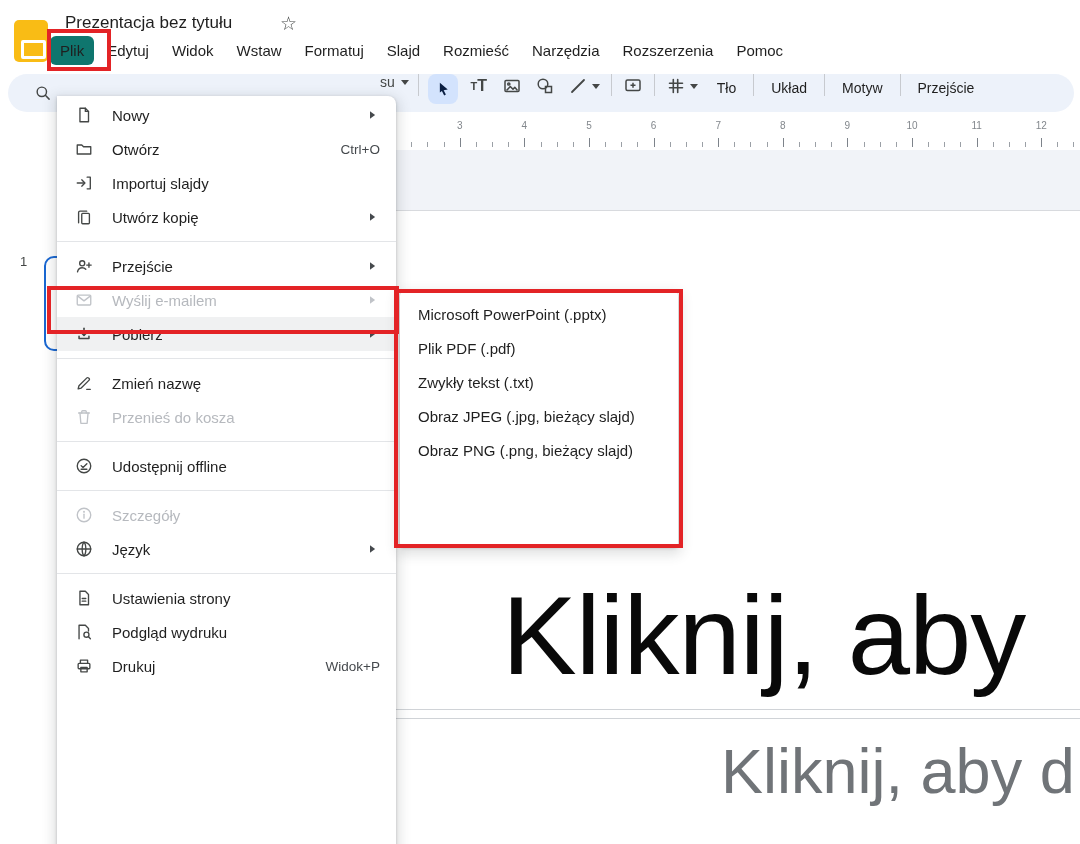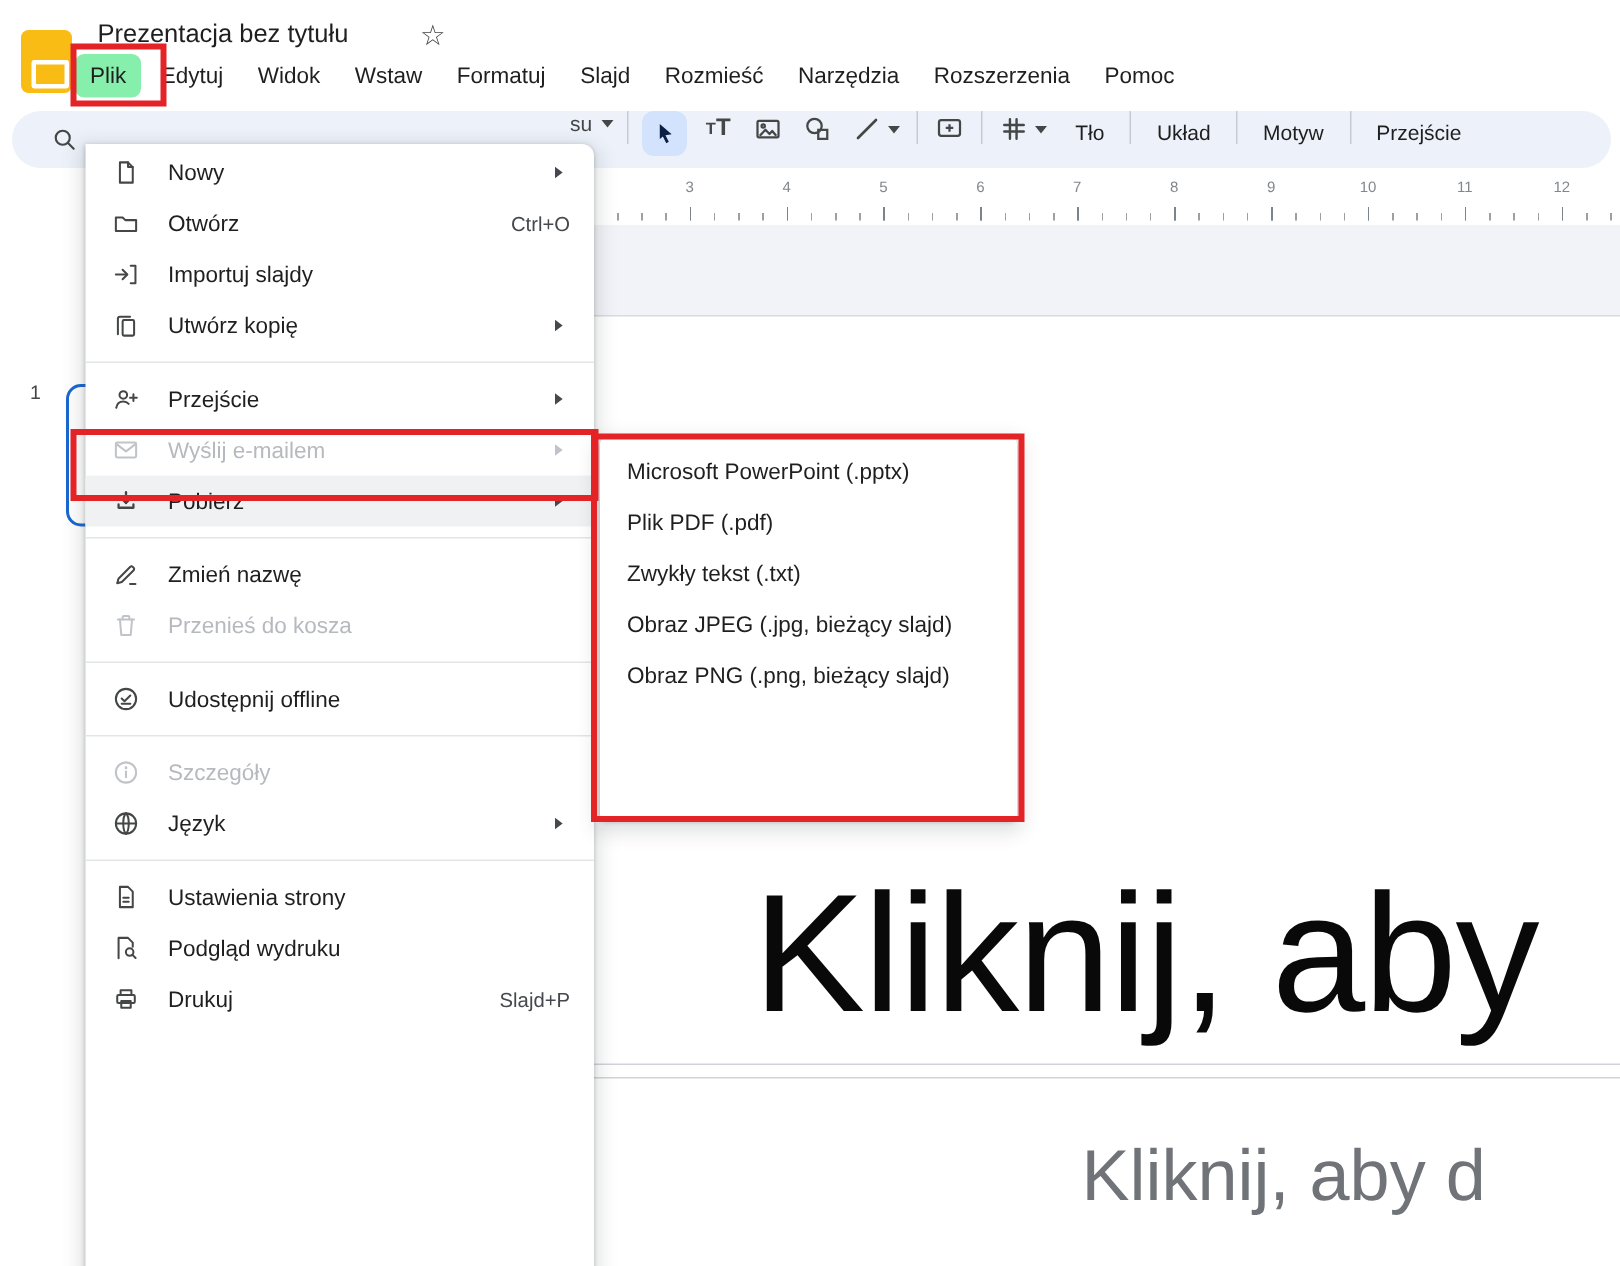--- a/index.html
+++ b/index.html
@@ -10,40 +10,40 @@
     color:#1f1f1f;
     -webkit-font-smoothing:antialiased;
   }
   
   .app-logo{position:absolute;left:14px;top:20px;width:34px;height:42px;background:#f9bc15;border-radius:5px;}
   .app-logo .slide-shape{position:absolute;left:7px;top:20px;width:19px;height:13px;border:3px solid #fff;border-radius:2px;}
   .doc-title{position:absolute;left:65px;top:13px;font-size:17px;color:#1f1f1f;}
   .star{position:absolute;left:280px;top:12px;font-size:19px;color:#444746;}
   .menubar{position:absolute;left:50px;top:36px;display:flex;gap:3px;}
   .mb-item{font-size:15px;padding:6px 10px;border-radius:6px;white-space:nowrap;color:#1f1f1f;}
-  .mb-item.active{background:#86efac;}
+  .mb-item.active{background:#0f766e;}
   
   .toolbar{position:absolute;left:8px;top:74px;width:1066px;height:38px;background:#edf2fa;border-radius:19px;}
   .toolbar .search{position:absolute;left:26px;top:10px;color:#444746;}
   .tb-row{position:absolute;left:372px;top:0;height:38px;display:flex;align-items:flex-start;gap:9px;}
   .tb-ico{width:24px;height:24px;display:flex;align-items:center;justify-content:center;color:#444746;}
   .tsep{width:1px;height:22px;background:#c7cacf;}
   .caret{width:0;height:0;border-left:4px solid transparent;border-right:4px solid transparent;border-top:5px solid #444746;display:inline-block;}
   .zoom-frag{display:flex;align-items:center;gap:6px;font-size:14px;color:#444746;}
   .sel-btn{width:30px;height:30px;background:#d3e3fd;border-radius:8px;display:flex;align-items:center;justify-content:center;color:#0b1f42;}
   .tt-icon{font-weight:600;color:#444746;font-size:16px;letter-spacing:0;}
   .tt-icon .tt-small{font-size:11px;}
   .tbtn{font-size:14px;color:#1f1f1f;padding:6px 8px;white-space:nowrap;}
   .with-caret{display:flex;align-items:center;gap:4px;}
   
   .canvas-area{position:absolute;left:252px;top:112px;width:828px;height:732px;background:#ffffff;}
   .canvas-band{position:absolute;left:252px;top:150px;width:828px;height:60px;background:#f1f3f8;}
   .slide{position:absolute;left:266px;top:210px;width:814px;height:634px;background:#fff;border-top:1px solid #d8dade;border-left:1px solid #d8dade;}
   .slide-title-text{position:absolute;left:502px;top:580px;font-size:112px;line-height:1.0;color:#090909;letter-spacing:-1px;white-space:nowrap;}
-  .slide-subtitle-text{position:absolute;left:721px;top:740px;font-size:48px;line-height:1.0;color:#707478;white-space:nowrap;margin-top:21px;}
+  .slide-subtitle-text{position:absolute;left:721px;top:740px;font-size:63px;line-height:1.0;color:#707478;white-space:nowrap;}
   .title-box-bottom{position:absolute;left:323px;top:709px;width:757px;height:0;border-top:1px solid #d0d3d7;}
   .subtitle-box{position:absolute;left:323px;top:718px;width:760px;height:130px;border-top:1px solid #d0d3d7;border-left:1px solid #d0d3d7;}
   
   .ruler-h{position:absolute;left:266px;top:118px;width:814px;height:30px;}
   .ruler-h .num{position:absolute;top:2px;transform:translateX(-50%);font-size:10px;color:#82878c;}
   .ruler-h .ticks-minor{position:absolute;left:0;right:0;bottom:1px;height:5px;
      background:repeating-linear-gradient(to right,#9ba0a6 0 1px,transparent 1px 16.15px);}
   .ruler-h .ticks-major{position:absolute;left:0;right:0;bottom:1px;height:9px;
      background:repeating-linear-gradient(to right,#7d838a 0 1px,transparent 1px 64.6px);}
   .ruler-v{position:absolute;left:236px;top:210px;width:16px;height:634px;border-right:1px solid #b9bdc2;background:#fff;}
@@ -370,21 +370,21 @@
     </div>
     <div class="mi">
       <span class="mi-icon">
         <svg width="18" height="18" viewBox="0 0 20 20" fill="none" stroke="currentColor" stroke-width="1.5" stroke-linecap="round" stroke-linejoin="round">
           <path d="M6 7V3.5h8V7"></path>
           <rect x="3.5" y="7" width="13" height="6" rx="1"></rect>
           <rect x="6.5" y="11.5" width="7" height="5"></rect>
         </svg>
       </span>
       <span class="mi-label">Drukuj</span>
-      <span class="mi-shortcut">Slajd+P</span>
+      <span class="mi-shortcut">Widok+P</span>
     </div>
   </div>
 
 <div class="submenu" id="download-submenu">
     <div class="smi">Microsoft PowerPoint (.pptx)</div>
     <div class="smi">Plik PDF (.pdf)</div>
     <div class="smi">Zwykły tekst (.txt)</div>
     <div class="smi">Obraz JPEG (.jpg, bieżący slajd)</div>
     <div class="smi">Obraz PNG (.png, bieżący slajd)</div>
   </div>

